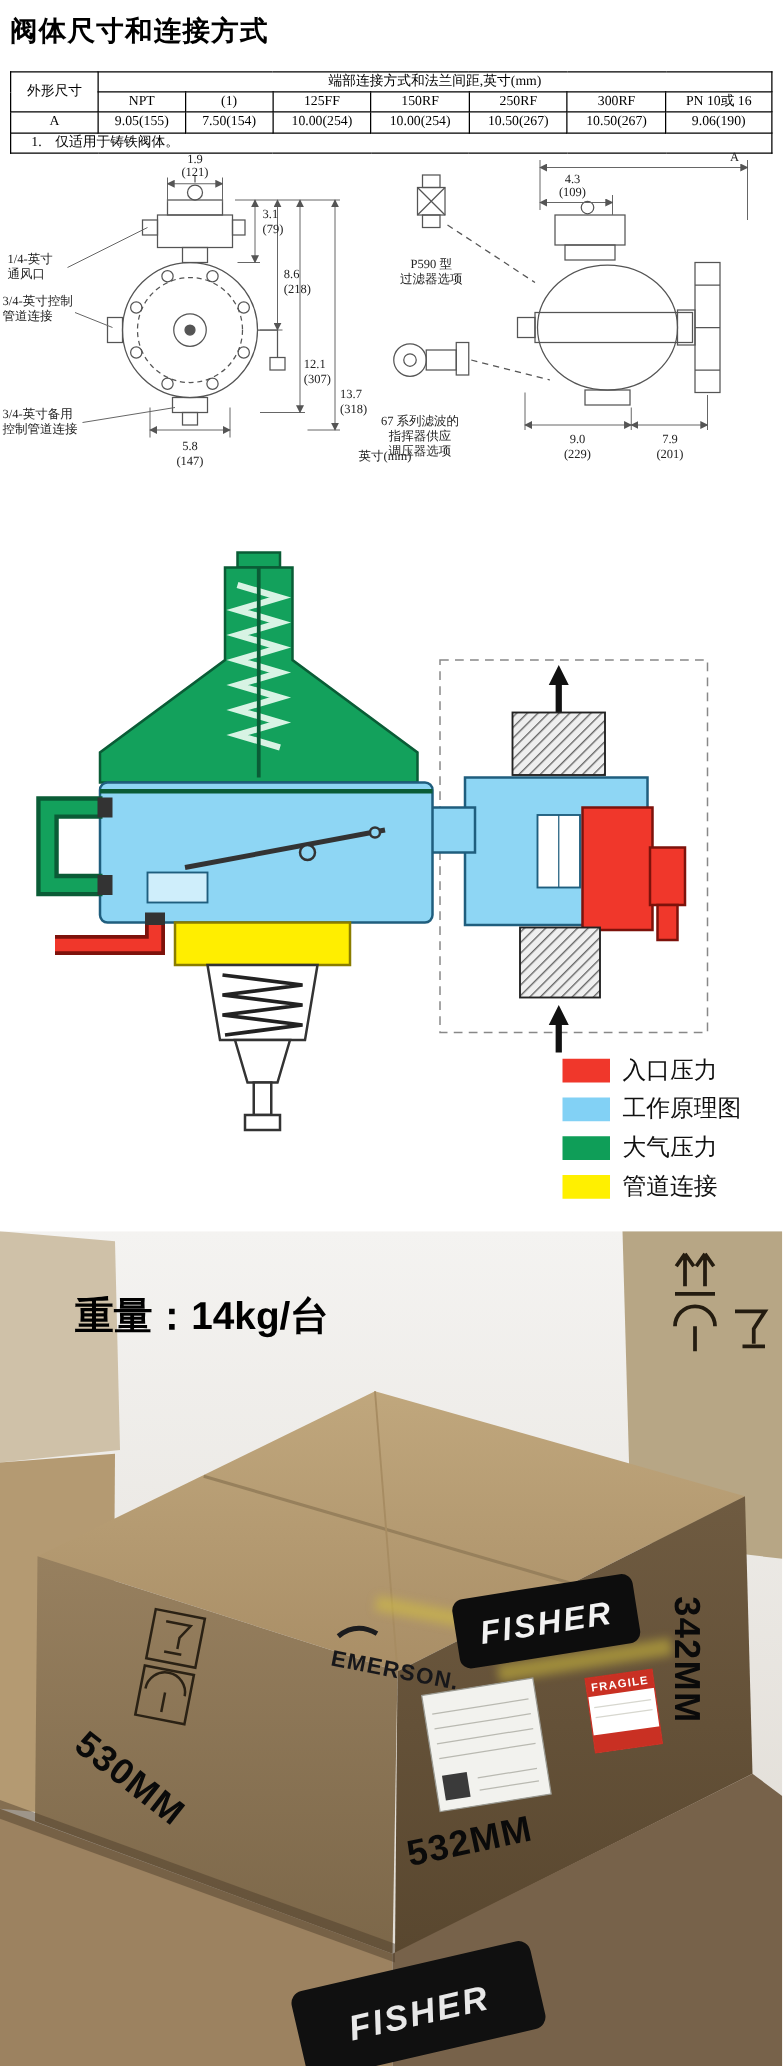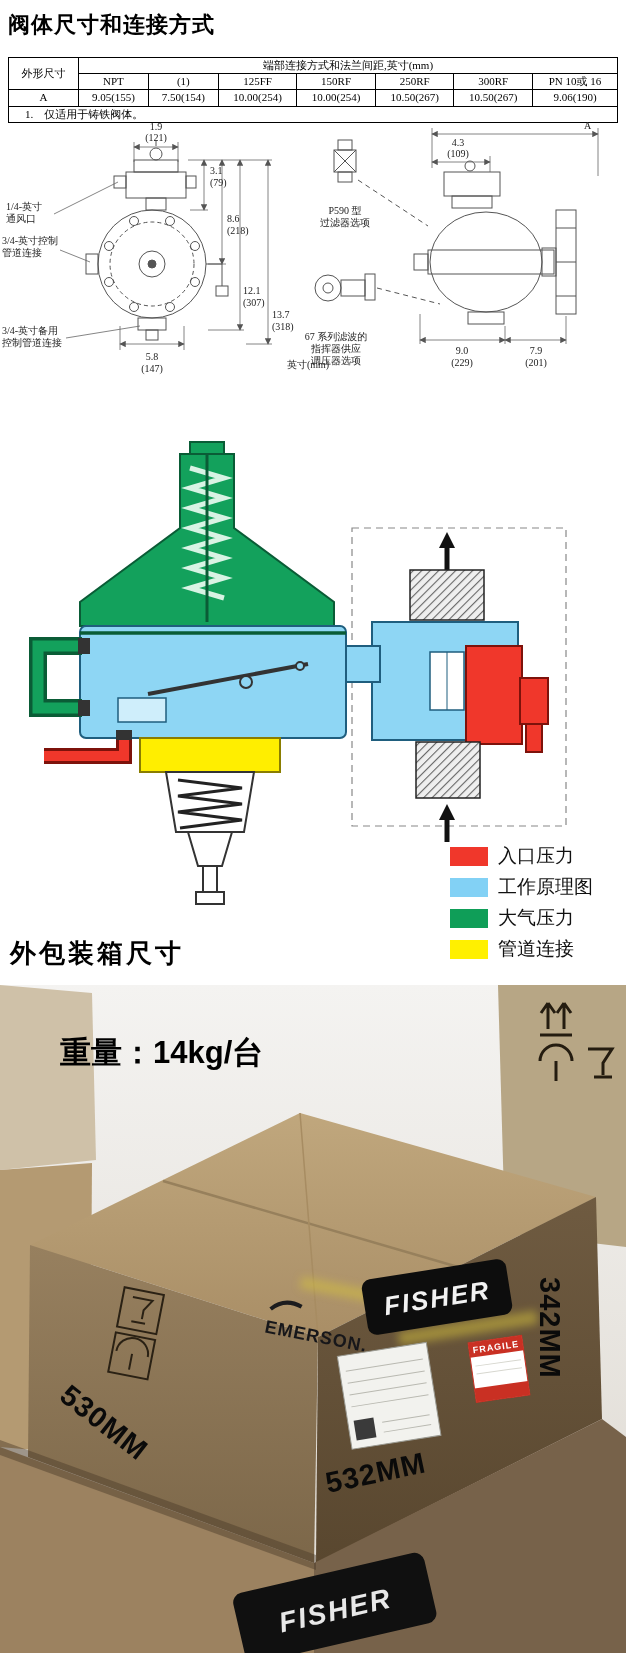--- a/index.html
+++ b/index.html
@@ -271,21 +271,20 @@
     <div class="legend-row">
       <span class="sw" style="background: rgb(15, 158, 88);"></span>
       <span class="lg">大气压力</span>
     </div>
     <div class="legend-row">
       <span class="sw" style="background: rgb(255, 240, 0);"></span>
       <span class="lg">管道连接</span>
     </div>
   </div>
 
-  <div id="title-pack" class="sec-title">外包装箱尺寸</div>
 
   <svg id="photo" class="block" width="626" height="668" viewBox="0 0 626 668">
     <defs>
       <linearGradient id="wallg" x1="0" y1="0" x2="0" y2="1">
         <stop offset="0" stop-color="#f4f3f1"></stop>
           <stop offset="1" stop-color="#ddd8d0"></stop>
       </linearGradient>
       <linearGradient id="topg" x1="0" y1="0" x2="0" y2="1">
         <stop offset="0" stop-color="#c0a77d"></stop>
           <stop offset="1" stop-color="#a98e66"></stop>

